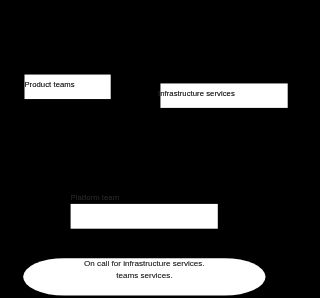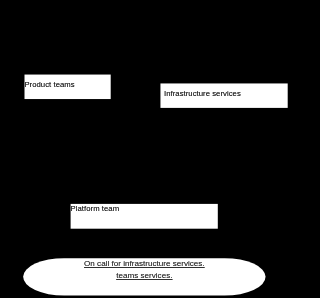--- a/index.html
+++ b/index.html
@@ -31,36 +31,36 @@
     text-align: left;
     white-space: nowrap;
     line-height: 1;
     color: #1f1f1f;
     font-weight: normal;
     text-shadow: 0 0 0.5px rgba(55,55,55,0.7);
     font-size: 7.72px;
     letter-spacing: 0.005em;
   }
   #label-product-teams { left: 24.4px; top: 81.4px; width: 86.2px; }
-  #label-infrastructure-services { left: 164px; top: 90.3px; width: 127.3px; }
-  #label-platform-team { left: 70.6px; top: 205px; width: 147.2px; }
+  #label-infrastructure-services { left: 158px; top: 90.3px; width: 127.3px; }
+  #label-platform-team { left: 70.6px; top: 194px; width: 147.2px; }
 
   .ellipse-text {
     position: absolute;
     left: 23.15px;
     top: 258.2px;
     width: 242.4px;
     text-align: center;
     white-space: nowrap;
     color: #303030;
     text-shadow: 0 0 0.5px rgba(80,80,80,0.7);
     font-size: 8.1px;
     line-height: 12.0px;
   }
-  .ellipse-text > span { display: block; text-decoration: underline; }
+  .ellipse-text > span { display: block; }
 </style>
 </head>
 <body>
 
 <div class="stage">
 
   <svg class="shape-layer" width="291" height="298" viewBox="0 0 291 298">
     <rect x="24.5" y="74.55" width="86.2" height="24.5" fill="#ffffff"></rect>
     <rect x="160.45" y="83.45" width="127.25" height="24.45" fill="#ffffff"></rect>
     <rect x="70.6" y="203.9" width="147.2" height="24.8" fill="#ffffff"></rect>

